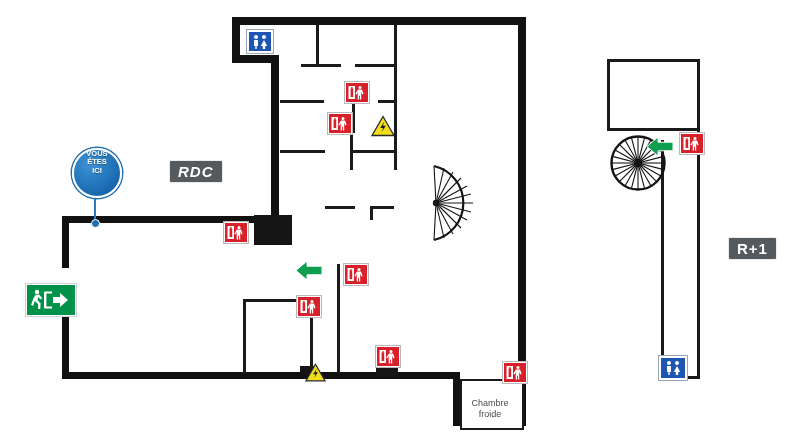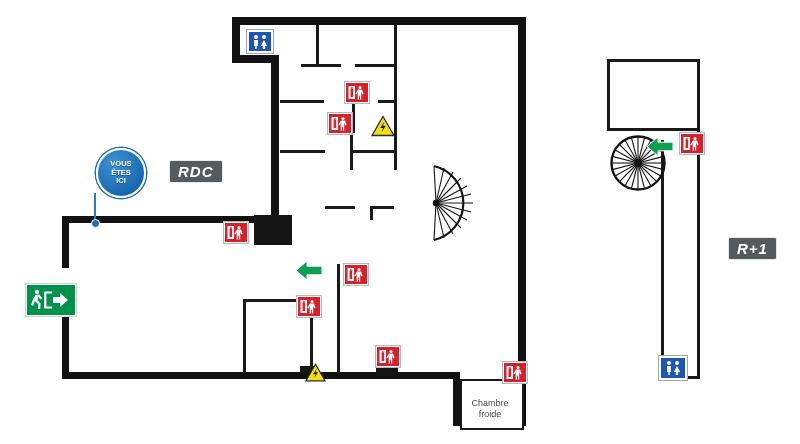--- a/index.html
+++ b/index.html
@@ -18,23 +18,23 @@
   .floorbadge{position:absolute;background:#555a5e;color:#ffffff;
       font-weight:bold;letter-spacing:1px;padding:3px 8px;
       font-size:15px;line-height:1;border-radius:1px;
       box-shadow:0 0 0 1px rgba(0,0,0,.08);}
 
   
   .yah{position:absolute;width:46px;height:46px;border-radius:50%;
       background:radial-gradient(circle at 35% 30%,#3f93d6,#1666ad 75%);
       border:2px solid #ffffff;box-shadow:0 0 0 1.5px #1f6fb2;
       display:flex;flex-direction:column;align-items:center;
-      justify-content:center;color:#ffffff;font-weight:bold;
+      justify-content:flex-start;color:#ffffff;font-weight:bold;
       font-size:7.5px;line-height:1.12;text-align:center;
-      text-shadow:0 1px 1px rgba(0,0,0,.35);margin-left:24px;}
+      text-shadow:0 1px 1px rgba(0,0,0,.35);}
   .yah-stem{position:absolute;width:1.5px;background:#2b7cb9;}
   .yah-dot{position:absolute;width:7px;height:7px;border-radius:50%;
       background:#1d6fb0;border:1px solid #ffffff;}
 
   
   .extsign{position:absolute;background:#d8202a;border:1.5px solid #ffffff;
       box-shadow:0 0 0 1px #b8b8b8;display:flex;align-items:center;
       justify-content:center;overflow:hidden;}
   .extsign svg{display:block;}
   .warn{position:absolute;}
@@ -334,17 +334,17 @@
           <g fill="#ffffff">
             <circle cx="6" cy="3" r="2"></circle>
             <path d="M4 6 h4 v6 h-1.3 v3 h-1.4 v-3 h-1.3 z"></path>
             <circle cx="14" cy="3" r="2"></circle>
             <path d="M14 6 l3.2 6 h-6.4 z M12.8 12 h2.4 v3 h-2.4 z"></path>
           </g>
         </svg>
       </div>
     </div>
 
-    <div class="floorbadge" style="left:729px;top:238px;font-style:italic;">R+1</div>
+    <div class="floorbadge" style="left:729px;top:238px;">R+1</div>
 
   </div>
 
 </div>
 
 </body></html>

